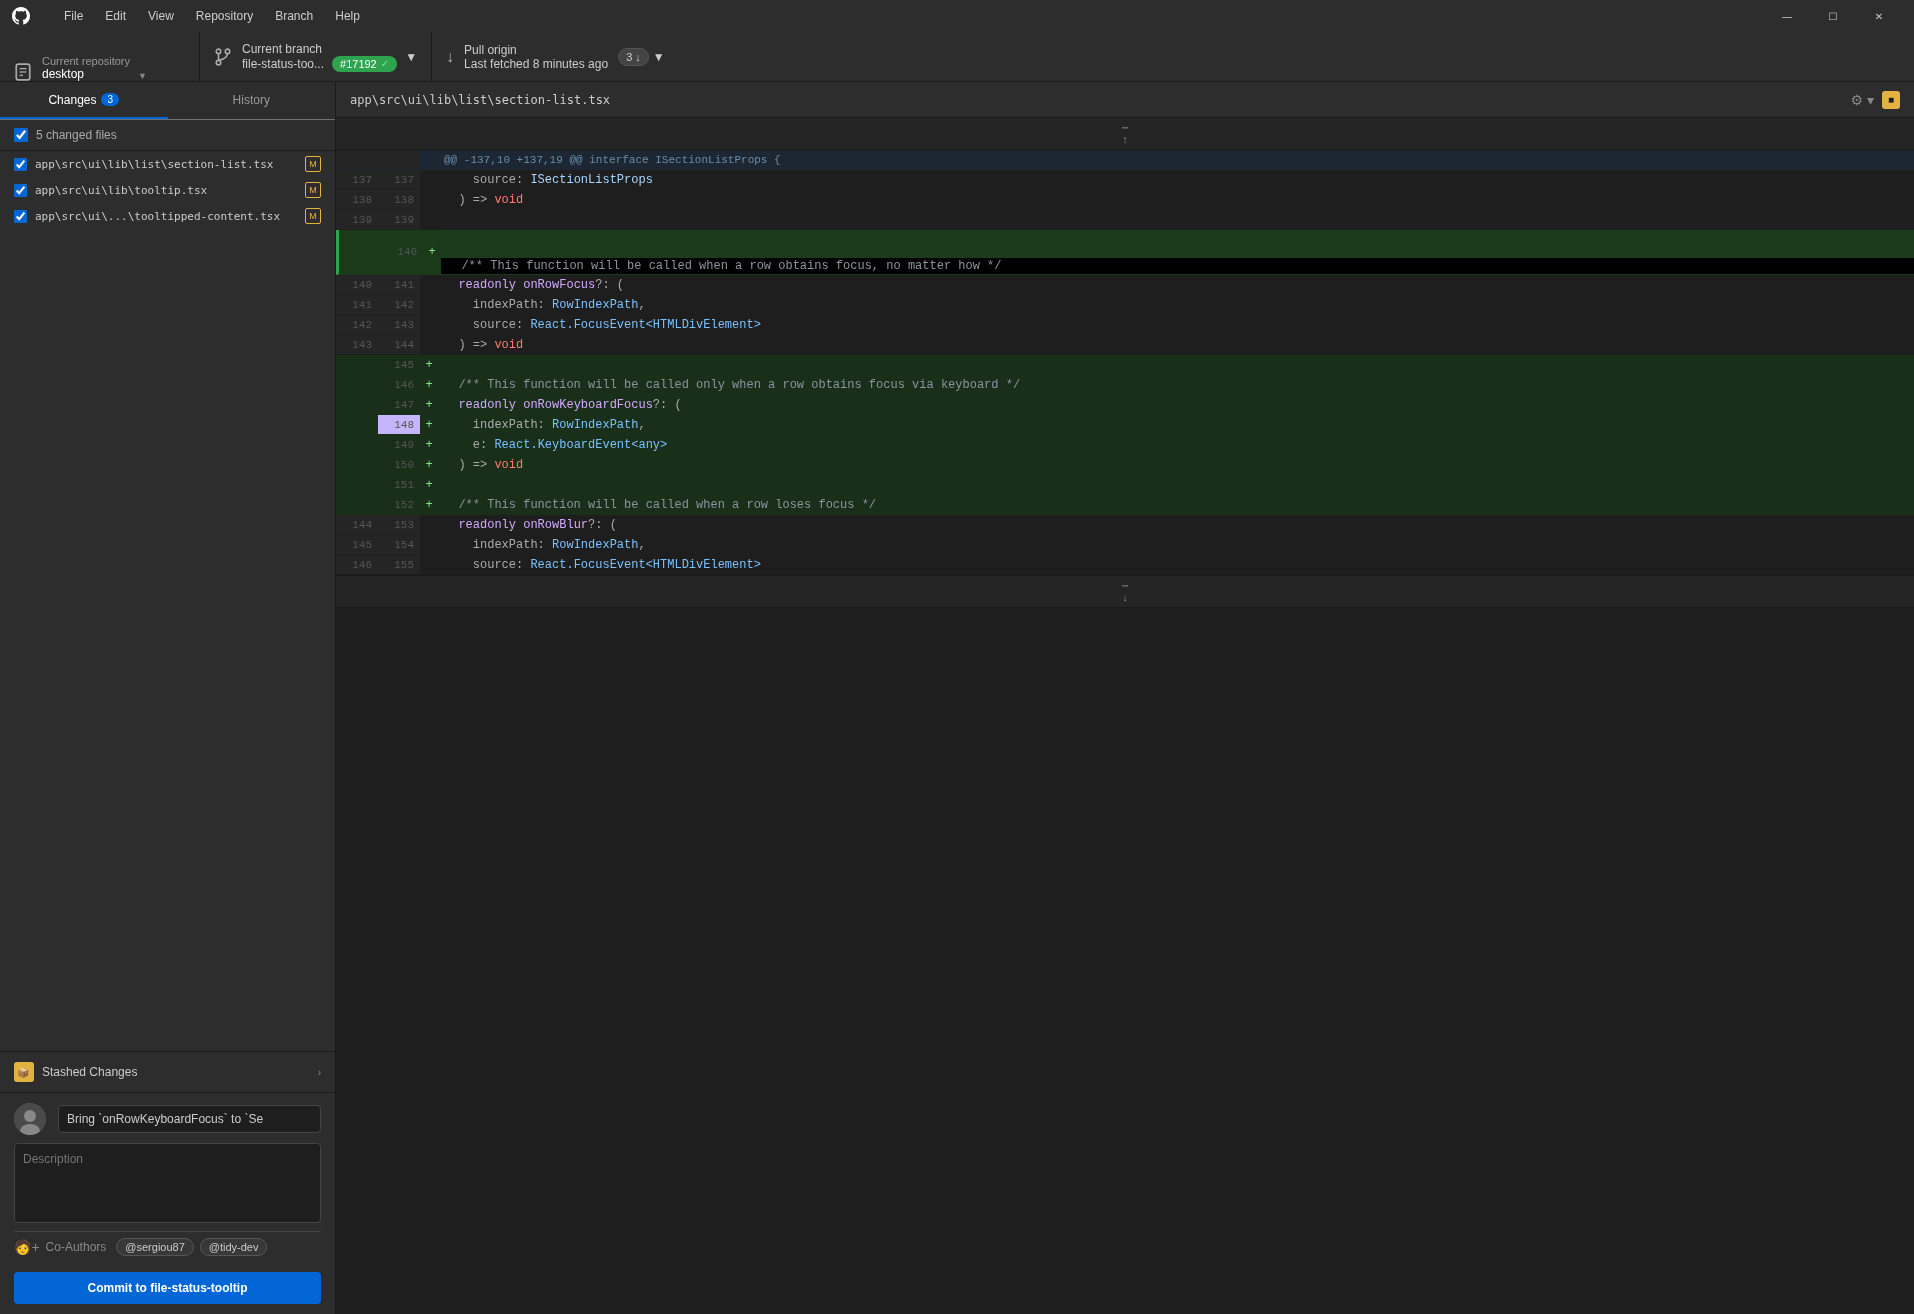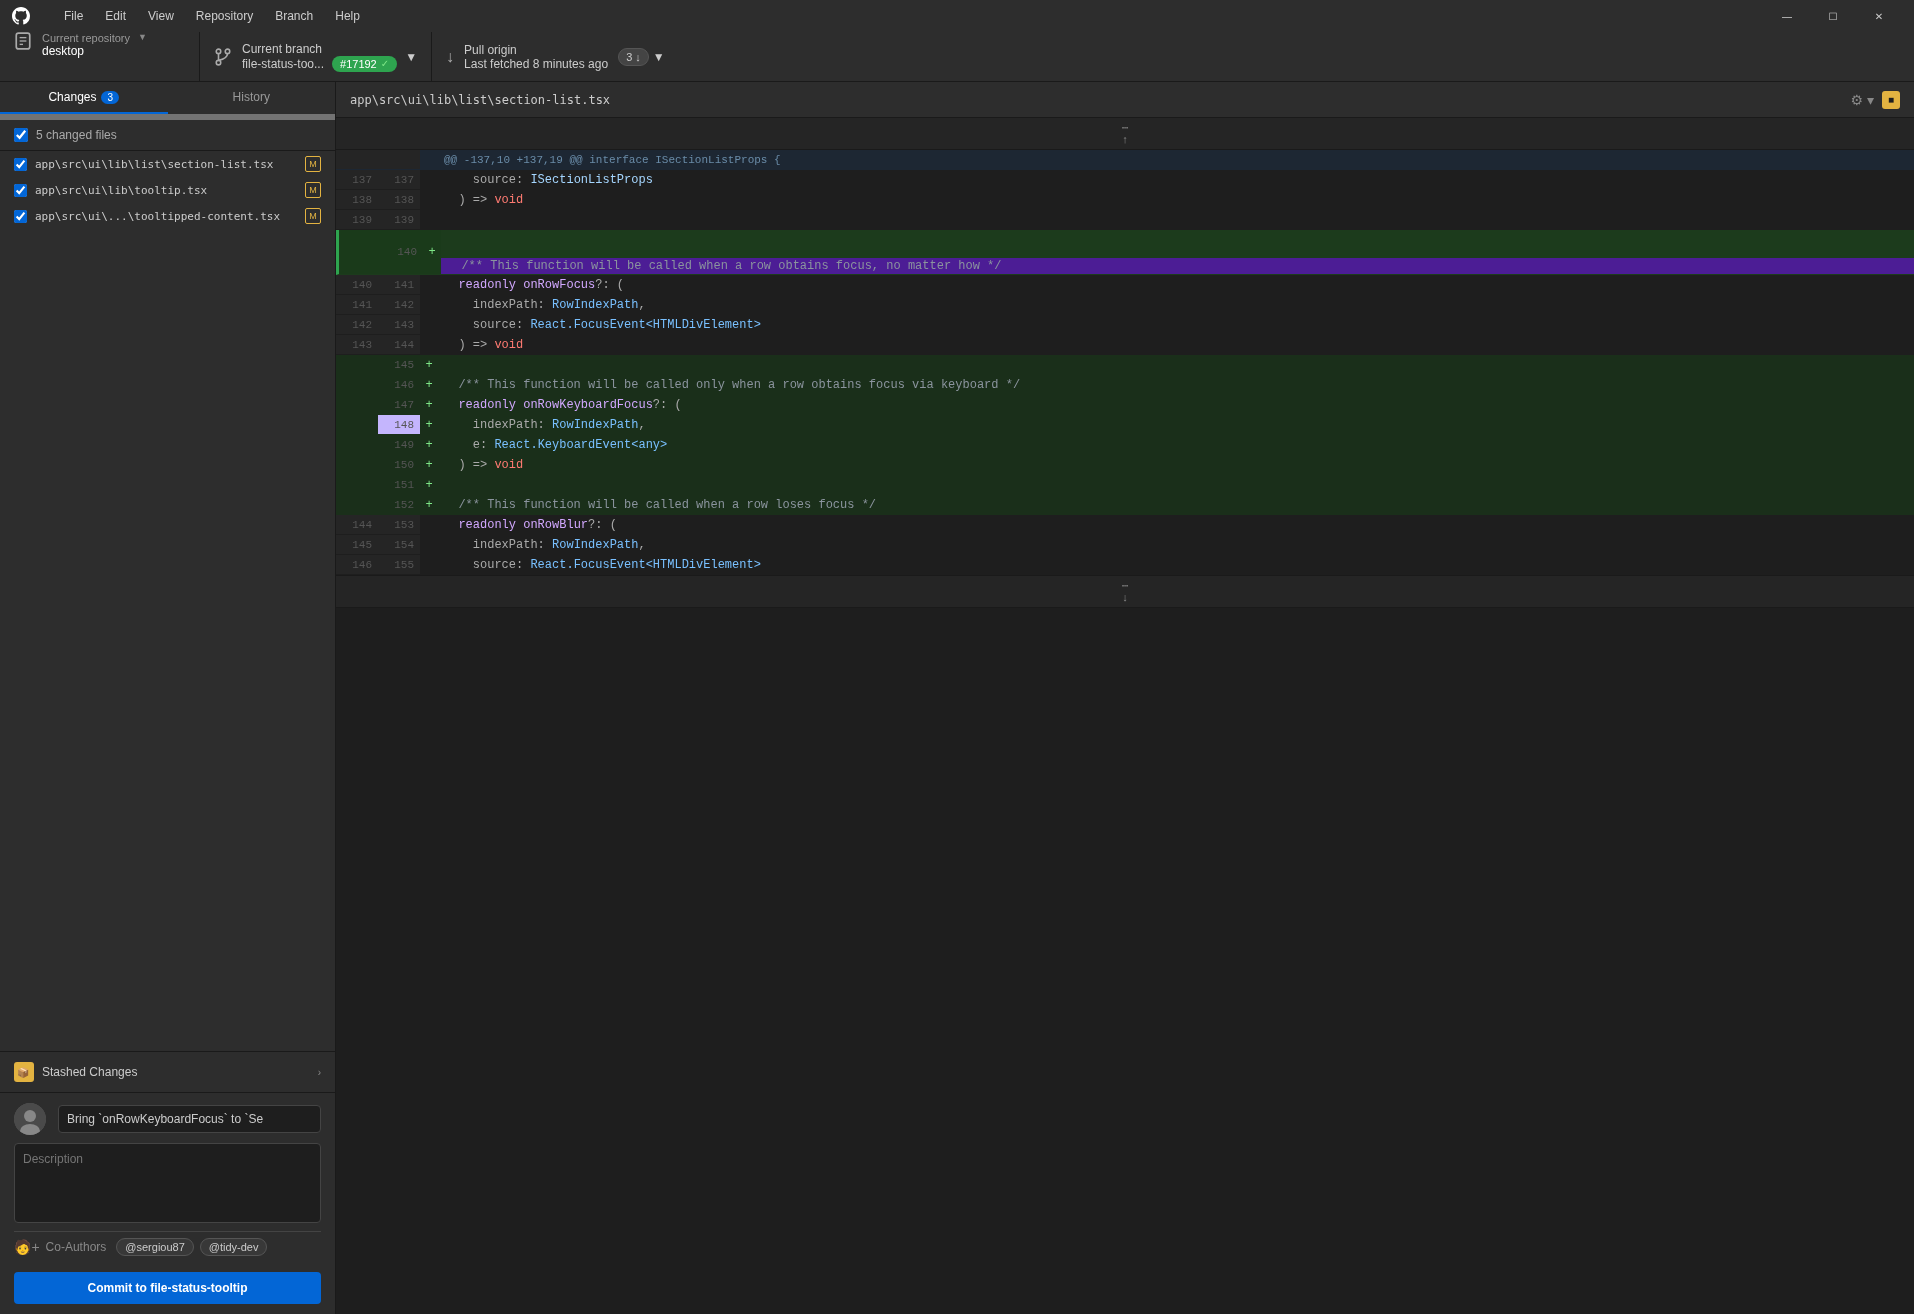--- a/index.html
+++ b/index.html
@@ -8,39 +8,39 @@
     
     .titlebar { background: #2d2d2d; height: 32px; display: flex; align-items: center; padding: 0 12px; gap: 20px; }
     .titlebar .app-logo { width: 18px; height: 18px; margin-right: 4px; }
     .titlebar-menu { display: flex; gap: 2px; }
     .titlebar-menu-item { padding: 4px 10px; color: #ccc; font-size: 12px; cursor: pointer; border-radius: 3px; }
     .titlebar-controls { margin-left: auto; display: flex; gap: 0; }
     .titlebar-btn { width: 46px; height: 32px; display: flex; align-items: center; justify-content: center; color: #ccc; cursor: pointer; font-size: 10px; }
 
     
     .toolbar { background: #2d2d2d; height: 50px; display: flex; align-items: center; border-bottom: 1px solid #1a1a1a; }
-    .toolbar-section { display: flex; align-items: flex-start; padding: 0 14px; height: 100%; border-right: 1px solid #1a1a1a; cursor: pointer; }
+    .toolbar-section { display: flex; align-items: flex-end; padding: 0 14px; height: 100%; border-right: 1px solid #1a1a1a; cursor: pointer; }
     .toolbar-section .label { font-size: 11px; color: #999; }
     .toolbar-section .value { font-size: 12px; color: #fff; font-weight: 500; }
     .toolbar-section .chevron { margin-left: 8px; color: #888; font-size: 9px; }
     .toolbar-branch { display: flex; align-items: center; padding: 0 14px; height: 100%; border-right: 1px solid #1a1a1a; cursor: pointer; }
     .badge-green { background: #2ea44f; color: white; border-radius: 10px; padding: 2px 8px; font-size: 11px; display: inline-flex; align-items: center; gap: 4px; }
     .badge-check { color: #7ee787; font-size: 10px; }
     .toolbar-pull { display: flex; align-items: center; padding: 0 14px; height: 100%; cursor: pointer; flex: 1; }
     .pull-icon { margin-right: 10px; color: #aaa; font-size: 16px; }
     .pull-badge { background: #444; border: 1px solid #555; border-radius: 10px; padding: 2px 7px; font-size: 11px; margin-left: 10px; display: inline-flex; align-items: center; gap: 3px; }
 
     
     .main { display: flex; height: calc(1314px - 32px - 50px); }
 
     
     .sidebar { width: 336px; background: #2d2d2d; border-right: 1px solid #1a1a1a; display: flex; flex-direction: column; flex-shrink: 0; }
 
     
-    .tabs { display: flex; border-bottom: 6px solid #737373; height: 38px; }
+    .tabs { display: flex; border-bottom: 1px solid #737373; height: 38px; }
     .tab { flex: 1; display: flex; align-items: center; justify-content: center; cursor: pointer; font-size: 12px; color: #999; border-bottom: 2px solid transparent; }
     .tab.active { color: #fff; border-bottom: 2px solid #0366d6; }
     .tab-badge { background: #555; color: #ccc; border-radius: 8px; padding: 1px 6px; font-size: 10px; margin-left: 5px; }
     .tab.active .tab-badge { background: #0366d6; color: white; }
 
     
     .changed-files-header { padding: 8px 14px; display: flex; align-items: center; gap: 8px; color: #aaa; font-size: 12px; border-bottom: 1px solid #1a1a1a; }
     .changed-files-header input[type="checkbox"] { width: 14px; height: 14px; accent-color: #0366d6; }
 
     .file-list { overflow-y: auto; flex: 1; }
@@ -289,21 +289,21 @@
         <div class="line-num old">139</div>
         <div class="line-num new">139</div>
         <div class="line-sign"></div>
         <div class="line-content"></div>
       </div>
 
       <div class="diff-line highlighted">
         <div class="line-num old" style="background:#1a3a1a;"></div>
         <div class="line-num new" style="background:#1a3a1a;">140</div>
         <div class="line-sign" style="color:#7ee787;background:#1a3a1a;">+</div>
-        <div class="line-content" style="background:#4c1d95;margin-top:28px;"><span class="comment">  /** This function will be called when a row obtains focus, no matter how */</span></div>
+        <div class="line-content" style="background:#000000;margin-top:28px;"><span class="comment">  /** This function will be called when a row obtains focus, no matter how */</span></div>
       </div>
 
       <div class="diff-line">
         <div class="line-num old">140</div>
         <div class="line-num new">141</div>
         <div class="line-sign"></div>
         <div class="line-content"><span style="color:#aaa;">  </span><span class="kw-readonly">readonly</span><span style="color:#aaa;"> </span><span class="prop">onRowFocus</span><span style="color:#aaa;">?: (</span></div>
       </div>
 
       <div class="diff-line">

